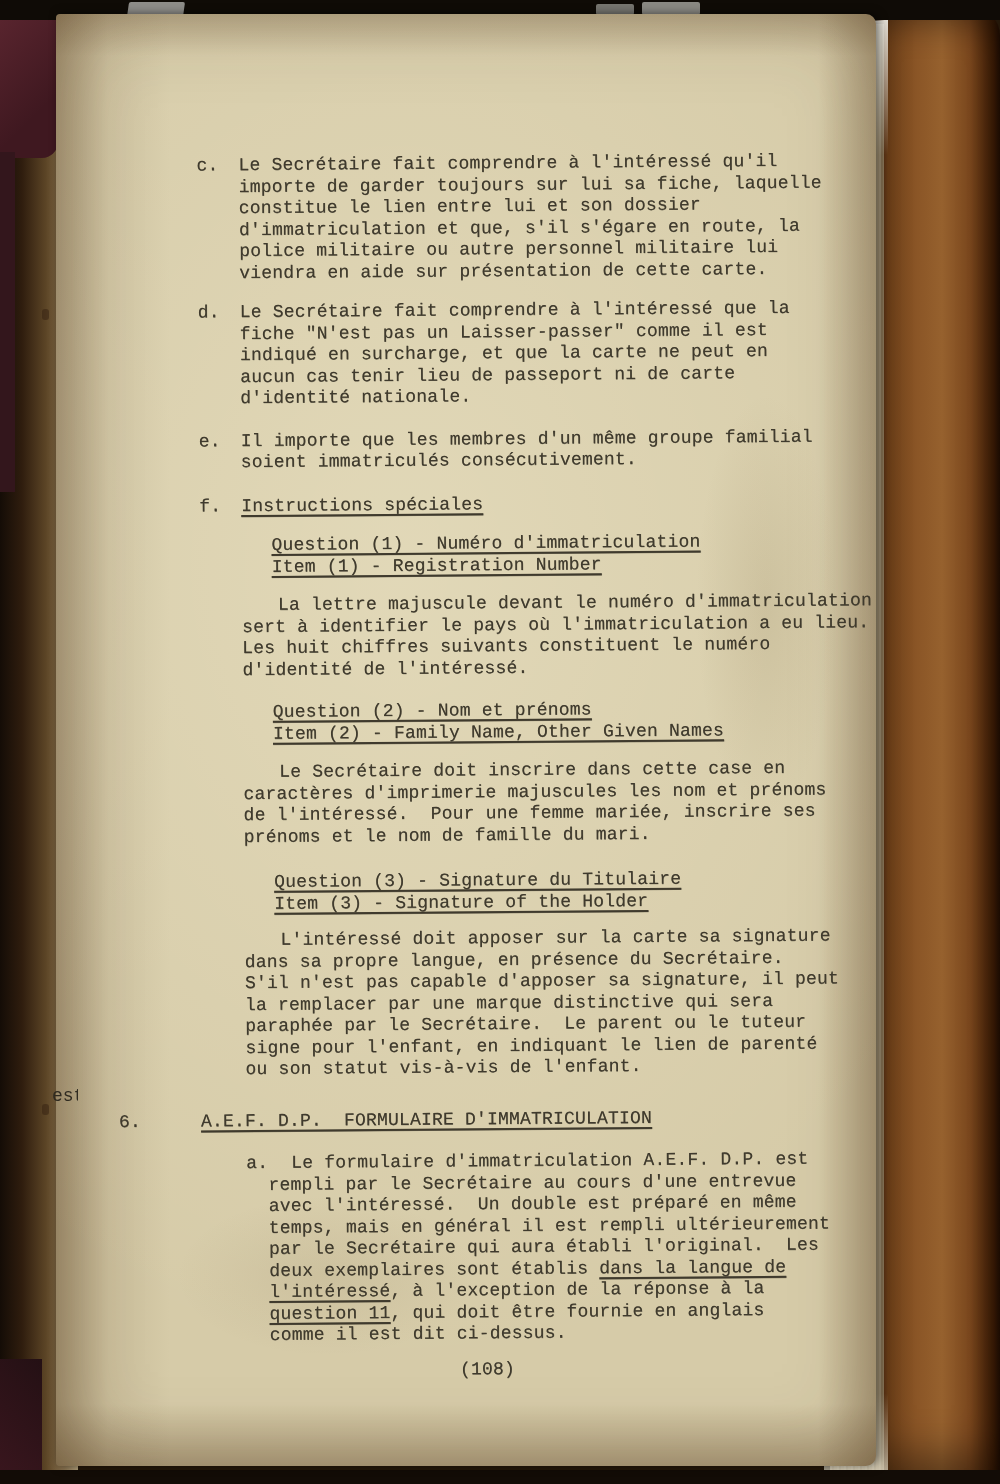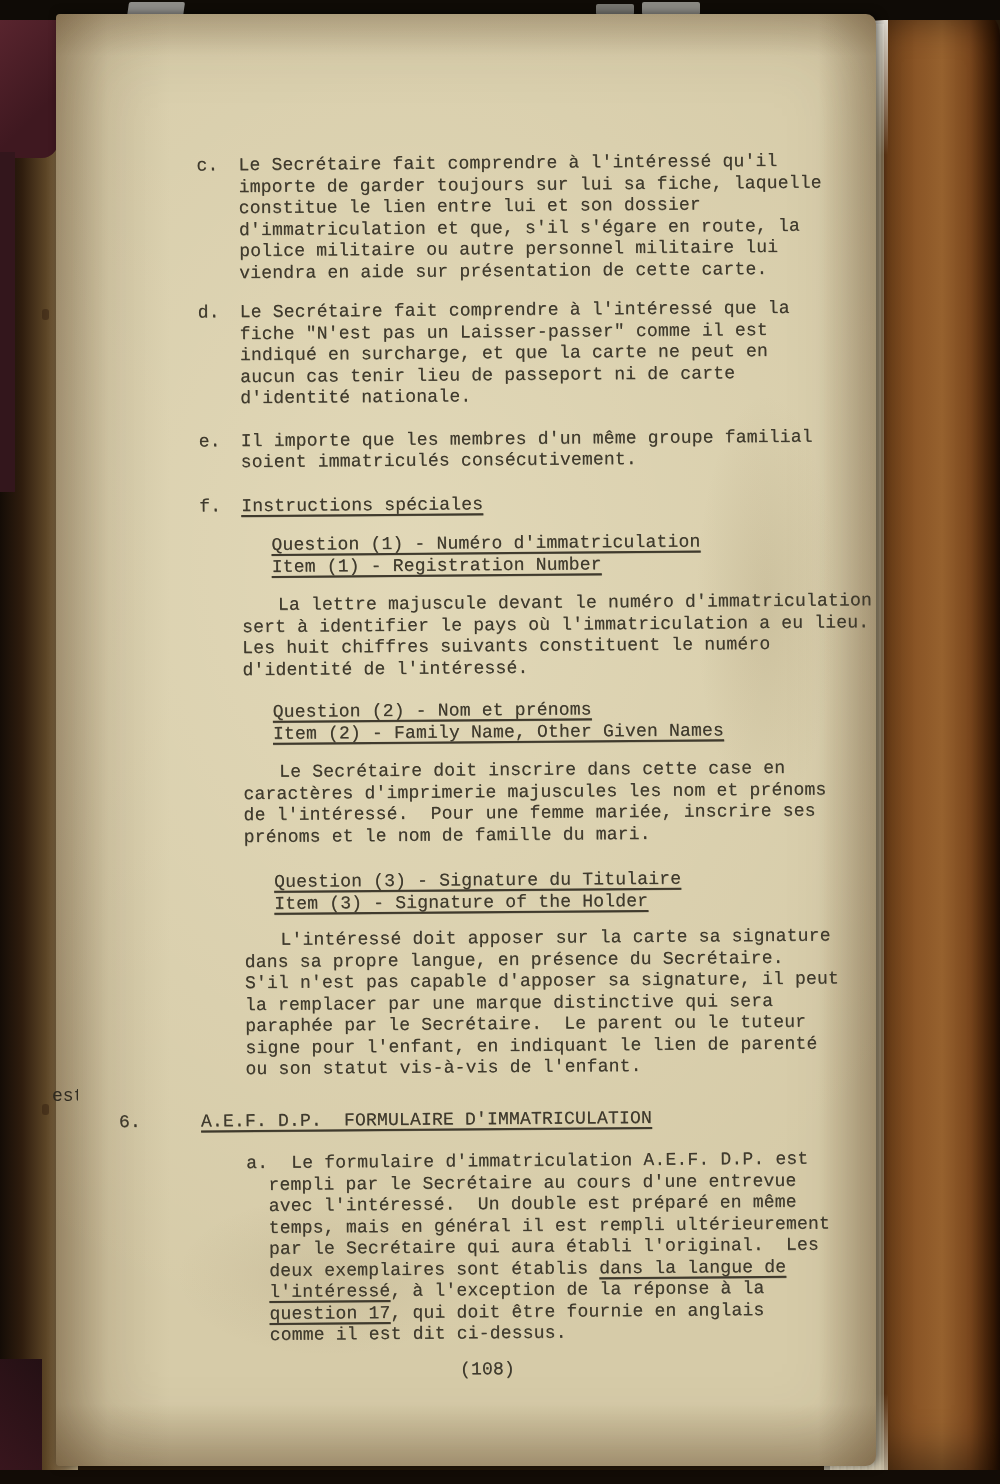--- a/index.html
+++ b/index.html
@@ -218,21 +218,21 @@
       <div class="item blk-a">
         <div class="lbl">a.</div>
         <div class="body">
             <div class="tline">Le formulaire d'immatriculation A.E.F. D.P. est</div>
             <div class="tline">rempli par le Secrétaire au cours d'une entrevue</div>
             <div class="tline">avec l'intéressé.  Un double est préparé en même</div>
             <div class="tline">temps, mais en général il est rempli ultérieurement</div>
             <div class="tline">par le Secrétaire qui aura établi l'original.  Les</div>
             <div class="tline"><span>deux exemplaires sont établis </span><span class="ul">dans la langue de</span></div>
             <div class="tline"><span class="ul">l'intéressé</span><span>, à l'exception de la réponse à la</span></div>
-            <div class="tline"><span class="ul">question 17</span><span>, qui doit être fournie en anglais</span></div>
+            <div class="tline"><span class="ul">question 11</span><span>, qui doit être fournie en anglais</span></div>
             <div class="tline">comme il est dit ci-dessus.</div>
           </div>
       </div>
 
       <div class="pagenum">(108)</div>
 
     </div>
   </div>
 </div>
 

